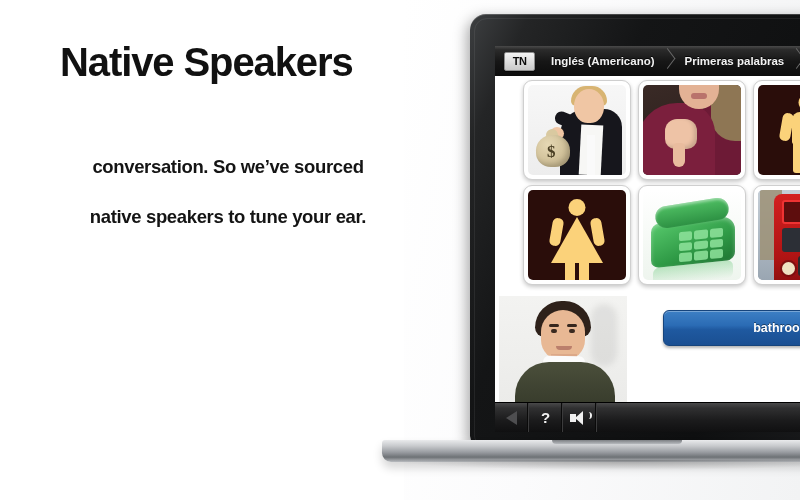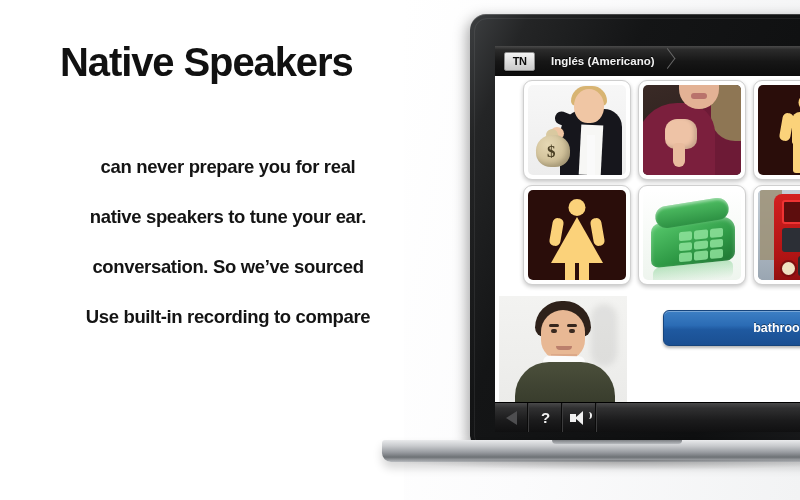--- a/index.html
+++ b/index.html
@@ -243,44 +243,46 @@
   #spk .w2{position:absolute;left:14px;top:1px;width:6px;height:7px;border-right:2px solid #f0f0f0;border-radius:0 6px 6px 0;}
   #tb-fill{ flex:1; }
 </style>
 </head>
 <body>
 
 <div id="left-panel">
   <div id="page-title">Native Speakers</div>
 
   <div id="body-copy">
-    <span class="copy-line">can never prepare you for real</span>
+    <span class="copy-line">conversation. So we’ve sourced</span>
     <span class="copy-line">native speakers to tune your ear.</span>
-    <span class="copy-line">conversation. So we’ve sourced</span>
-    <span class="copy-line">Use built-in recording to compare</span>
   </div>
 </div>
 
 <div id="laptop">
   <div id="laptop-backdrop"></div>
 
   <div id="laptop-lid"></div>
   <div id="lid-inner-edge"></div>
 
   <div id="screen">
     <div class="app">
 
       <div id="topbar">
         <div id="tn-logo">TN</div>
 
         <div class="crumb">
           <span>Inglés (Americano)</span>
           <span class="chev"></span>
         </div>
 
+        <div class="crumb">
+          <span>Primeras palabras</span>
+          <span class="chev"></span>
+        </div>
 
         <div class="crumb">
           
         </div>
       </div>
 
       <div id="content">
 
         <div id="tile-grid">
 

